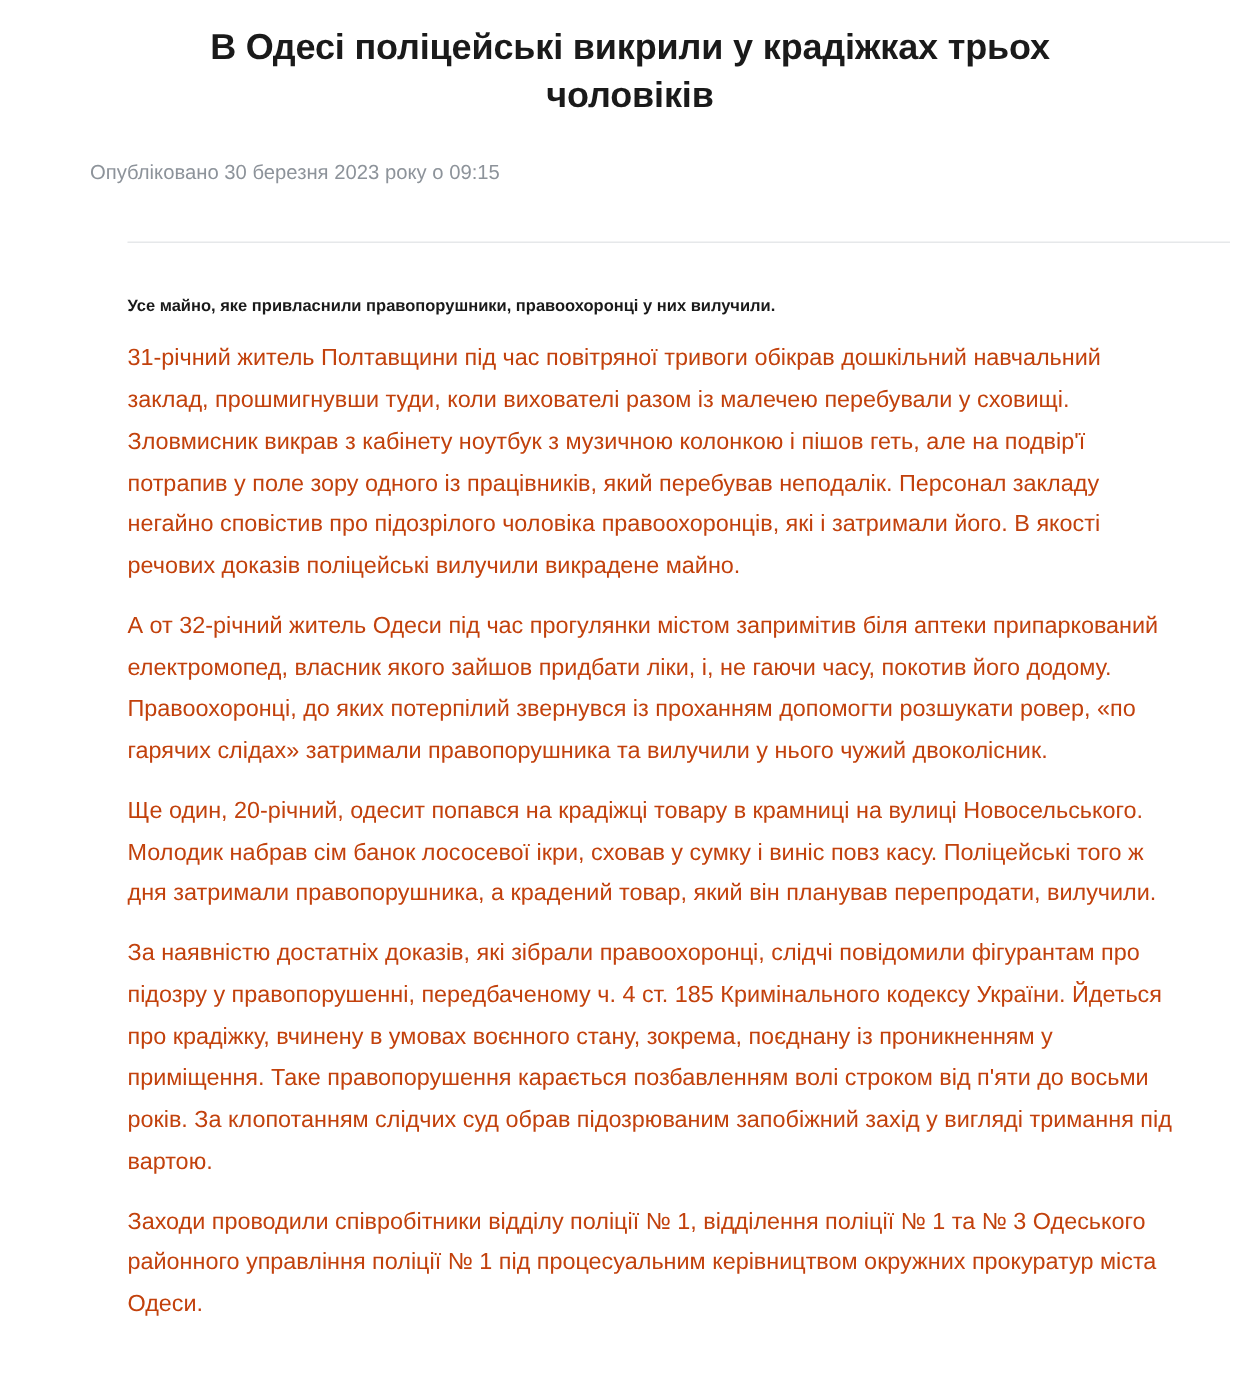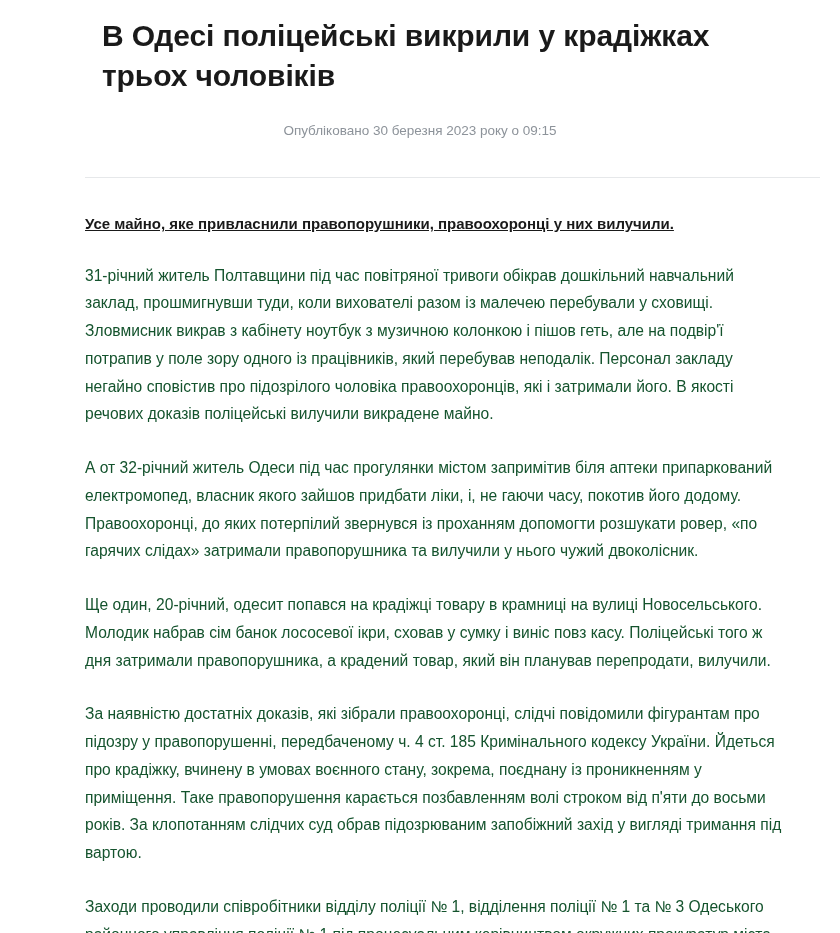--- a/index.html
+++ b/index.html
@@ -20,31 +20,30 @@
     box-sizing: border-box;
     padding: 0;
   }
 
   
   .article-header {
     padding: 16px 60px 0 60px;
   }
   .article-title {
     margin: 0;
-    font-size: 30px;
+    font-size: 24px;
     line-height: 1.33;
     font-weight: 700;
-    text-align: left;
+    text-align: center;
     color: #1a1a1a;
     letter-spacing: -0.1px;
     padding: 0 42px;
   }
   .article-meta {
     margin: 26px 0 0 0;
-    text-align: center;
     font-size: 13.5px;
     line-height: 1.3;
     color: #8d939a;
     font-weight: 400;
   }
 
   .divider {
     height: 1px;
     background: #e6e8ea;
     margin: 38px 20px 0 85px;
@@ -52,32 +51,31 @@
   }
 
   
   .article-body {
     padding: 0 50px 0 85px;
     width: 705px;
     box-sizing: content-box;
   }
   .lead {
     margin: 34px 0 0 0;
-    font-size: 15px;
+    font-size: 11px;
     line-height: 1.55;
     font-weight: 700;
     color: #1a1a1a;
-    text-decoration: underline;
   }
   .para {
-    margin: 26px 0 0 0;
+    margin: 12px 0 0 0;
     font-size: 15.6px;
     line-height: 1.78;
     font-weight: 400;
-    color: #14532d;
+    color: #c2410c;
   }
   .para:first-child { margin-top: 0; }
 </style>
 </head>
 <body>
 
 <div class="page">
 
   <header class="article-header">
     <h1 class="article-title">В Одесі поліцейські викрили у крадіжках трьох чоловіків</h1>

